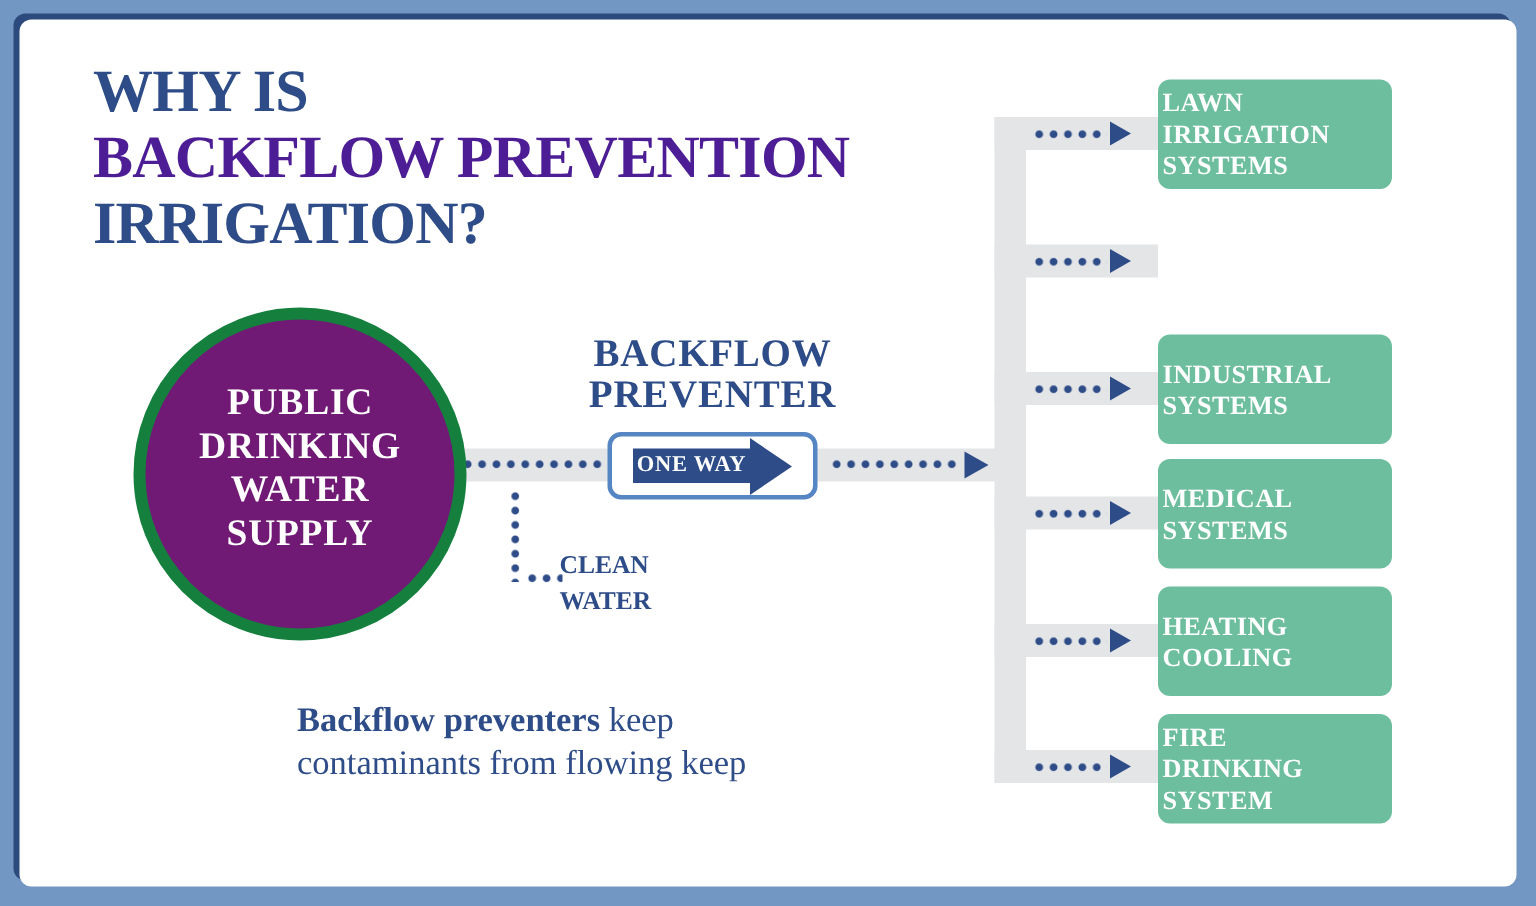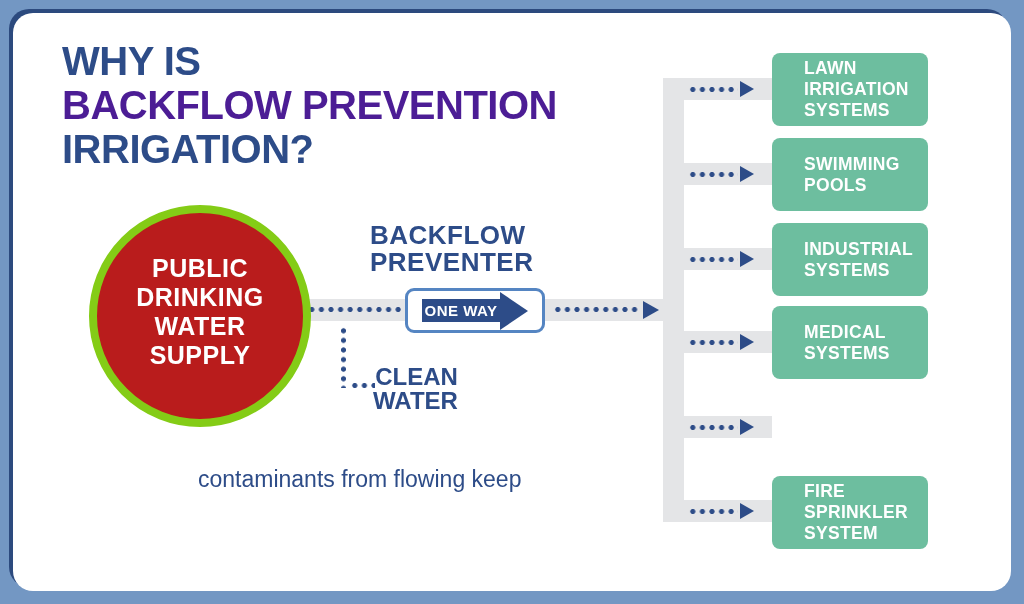--- a/index.html
+++ b/index.html
@@ -3,22 +3,23 @@
 <meta charset="utf-8">
 <style>
   html,body{margin:0;padding:0;}
   body{
     width:1024px;height:604px;position:relative;overflow:hidden;
     background:#7397c3;
     font-family:"Liberation Sans", sans-serif;
   }
   .card{
     position:absolute;left:13px;top:13px;right:13px;bottom:13px;
-    background:#ffffff;border-radius:20px;
+    background:#ffffff;border-radius:8px;
     box-shadow:-4px -4px 0 0 #2c4a7e;
+    font-family:Liberation Serif, serif;
   }
   
   .title{
     position:absolute;left:49px;top:26px;margin:0;
     font-size:40px;line-height:44px;font-weight:700;letter-spacing:-0.5px;
     display:grid;
   }
   .t-navy{color:#2d4c88;}
   .t-teal{color:#4c1d95;}
   
@@ -37,57 +38,57 @@
     background-image:radial-gradient(circle, #2d4c88 2.2px, transparent 2.9px);
     background-size:9px 9.6px;background-repeat:repeat-y;background-position:center top;
   }
   .arrowhead{position:absolute;width:0;height:0;z-index:2;
     border-top:9px solid transparent;border-bottom:9px solid transparent;
     border-left:16px solid #2d4c88;}
   .arrowhead.sm{border-top-width:8px;border-bottom-width:8px;border-left-width:14px;}
   
   .supply-circle{
     position:absolute;left:76px;top:192px;width:206px;height:206px;
-    background:#b91c1c;border:8px solid #84cc16;border-radius:50%;
+    background:#701a75;border:8px solid #15803d;border-radius:50%;
     display:flex;align-items:center;justify-content:center;z-index:3;
   }
   .supply-label{
     color:#ffffff;font-weight:700;font-size:25px;line-height:29px;
     text-align:center;white-space:pre-line;letter-spacing:0.5px;transform:translateY(-4px);
   }
   
   .preventer-title{
     position:absolute;left:357px;top:209px;width:210px;z-index:4;
     color:#2d4c88;font-weight:700;font-size:26px;line-height:27px;
-    white-space:pre-line;letter-spacing:0.5px;
+    text-align:center;white-space:pre-line;letter-spacing:0.5px;
   }
   .oneway-sign{
     position:absolute;left:392px;top:275px;width:140px;height:45px;box-sizing:border-box;
     background:#ffffff;border:3px solid #5585c2;border-radius:9px;z-index:3;
     display:flex;align-items:center;justify-content:center;
   }
   .oneway-arrow{display:flex;align-items:center;}
   .oneway-body{
     background:#2d4c88;height:23px;width:78px;
     display:flex;align-items:center;justify-content:center;
   }
   .oneway-text{color:#ffffff;font-weight:700;font-size:15px;letter-spacing:0.5px;}
   .oneway-head{width:0;height:0;
     border-top:19px solid transparent;border-bottom:19px solid transparent;
     border-left:28px solid #2d4c88;}
   
   .clean-water-label{
     position:absolute;left:360px;top:352px;z-index:4;
-    color:#2d4c88;font-weight:700;font-size:24px;line-height:24px;white-space:pre-line;text-align:right;
+    color:#2d4c88;font-weight:700;font-size:17px;line-height:24px;white-space:pre-line;
   }
   
   .dest-box{
     position:absolute;left:759px;width:156px;height:73px;box-sizing:border-box;
     background:#6dbe9f;border-radius:8px;z-index:2;
-    display:flex;align-items:center;padding-left:32px;
+    display:flex;align-items:center;padding-left:3px;
   }
   .dest-label{
     color:#ffffff;font-weight:700;font-size:17.5px;line-height:21px;
     letter-spacing:0.3px;white-space:pre-line;
   }
   
   .footer{
     position:absolute;left:185px;top:452px;z-index:4;
     color:#2d4c88;font-size:23px;line-height:29px;
   }
@@ -151,35 +152,36 @@
   <div class="dots-v" style="left:326px;top:313px;height:62px"></div>
   <div class="dots-h" style="left:337px;top:368px;width:25px"></div>
   <div class="clean-water-label">CLEAN
 WATER</div>
 
   <div class="dest-box" style="top:40px">
     <div class="dest-label">LAWN
 IRRIGATION
 SYSTEMS</div>
   </div>
-  <div class="dest-box" style="top:125px">
-    <div class="dest-label">SWIMMING
-POOLS</div>
-  </div>
   <div class="dest-box" style="top:210px">
     <div class="dest-label">INDUSTRIAL
 SYSTEMS</div>
   </div>
   <div class="dest-box" style="top:293px">
     <div class="dest-label">MEDICAL
 SYSTEMS</div>
   </div>
+  <div class="dest-box" style="top:378px">
+    <div class="dest-label">HEATING
+COOLING</div>
+  </div>
   <div class="dest-box" style="top:463px">
     <div class="dest-label">FIRE
-SPRINKLER
+DRINKING
 SYSTEM</div>
   </div>
 
   <div class="footer">
+    <div><b>Backflow preventers</b><span> keep</span></div>
     <div>contaminants from flowing keep</div>
   </div>
 
 </div>
 
 </body></html>

